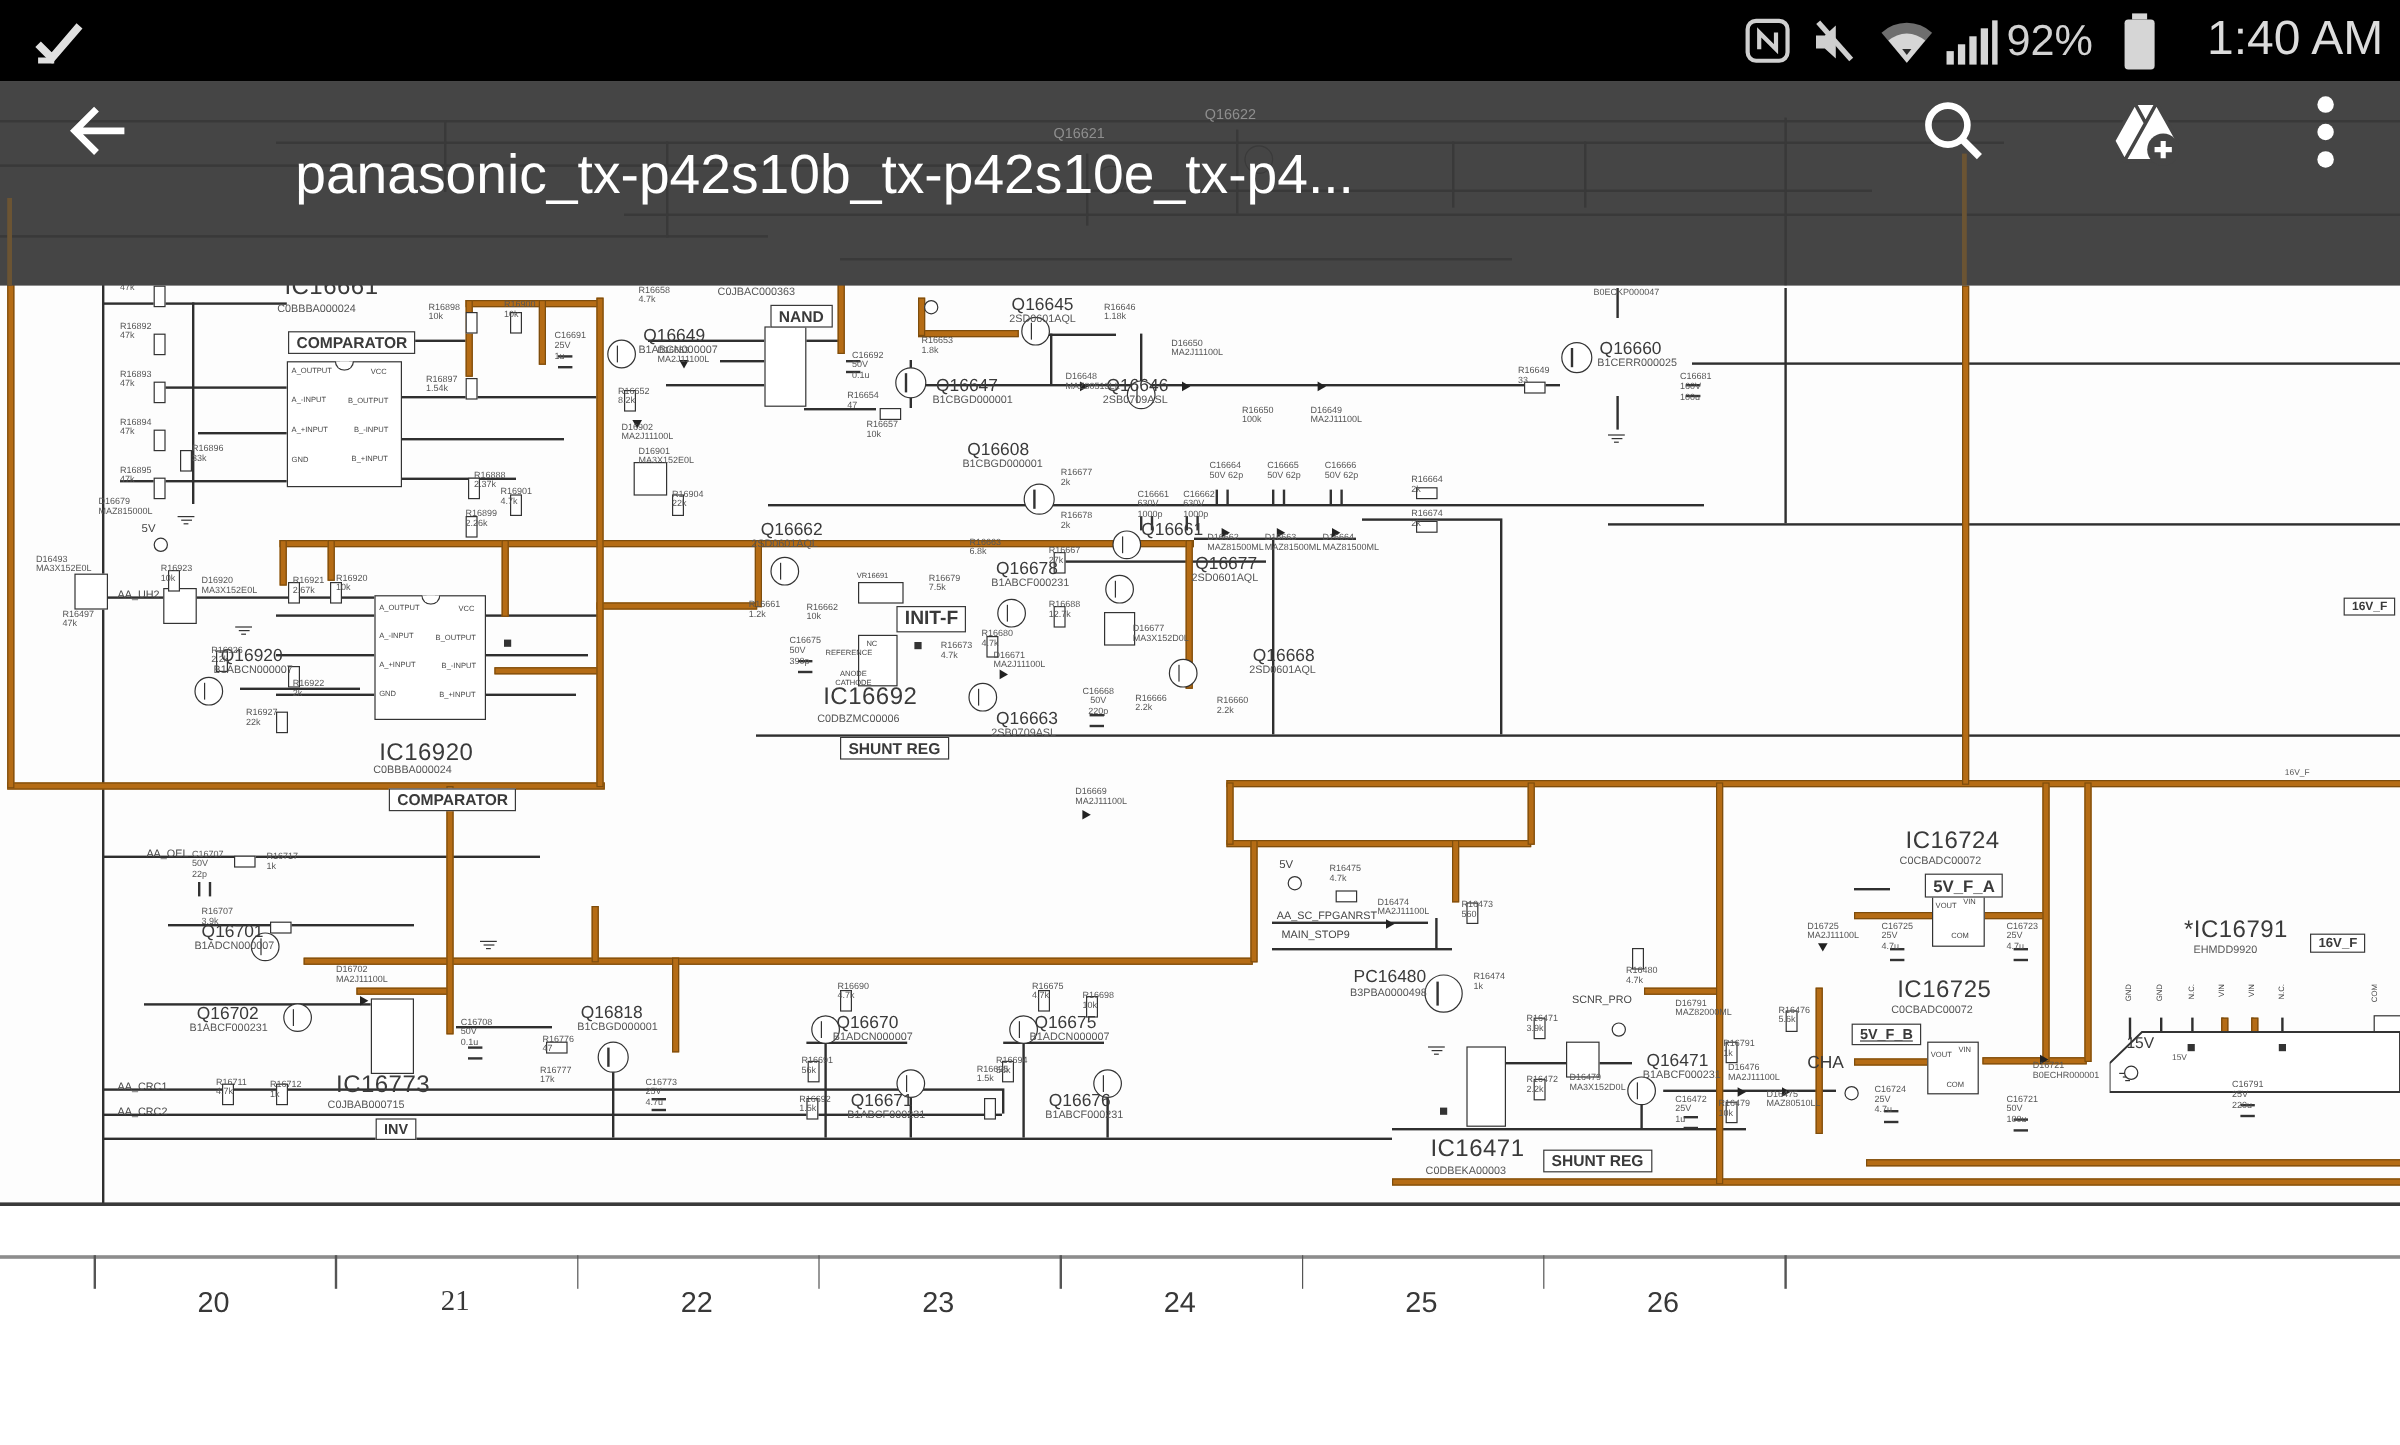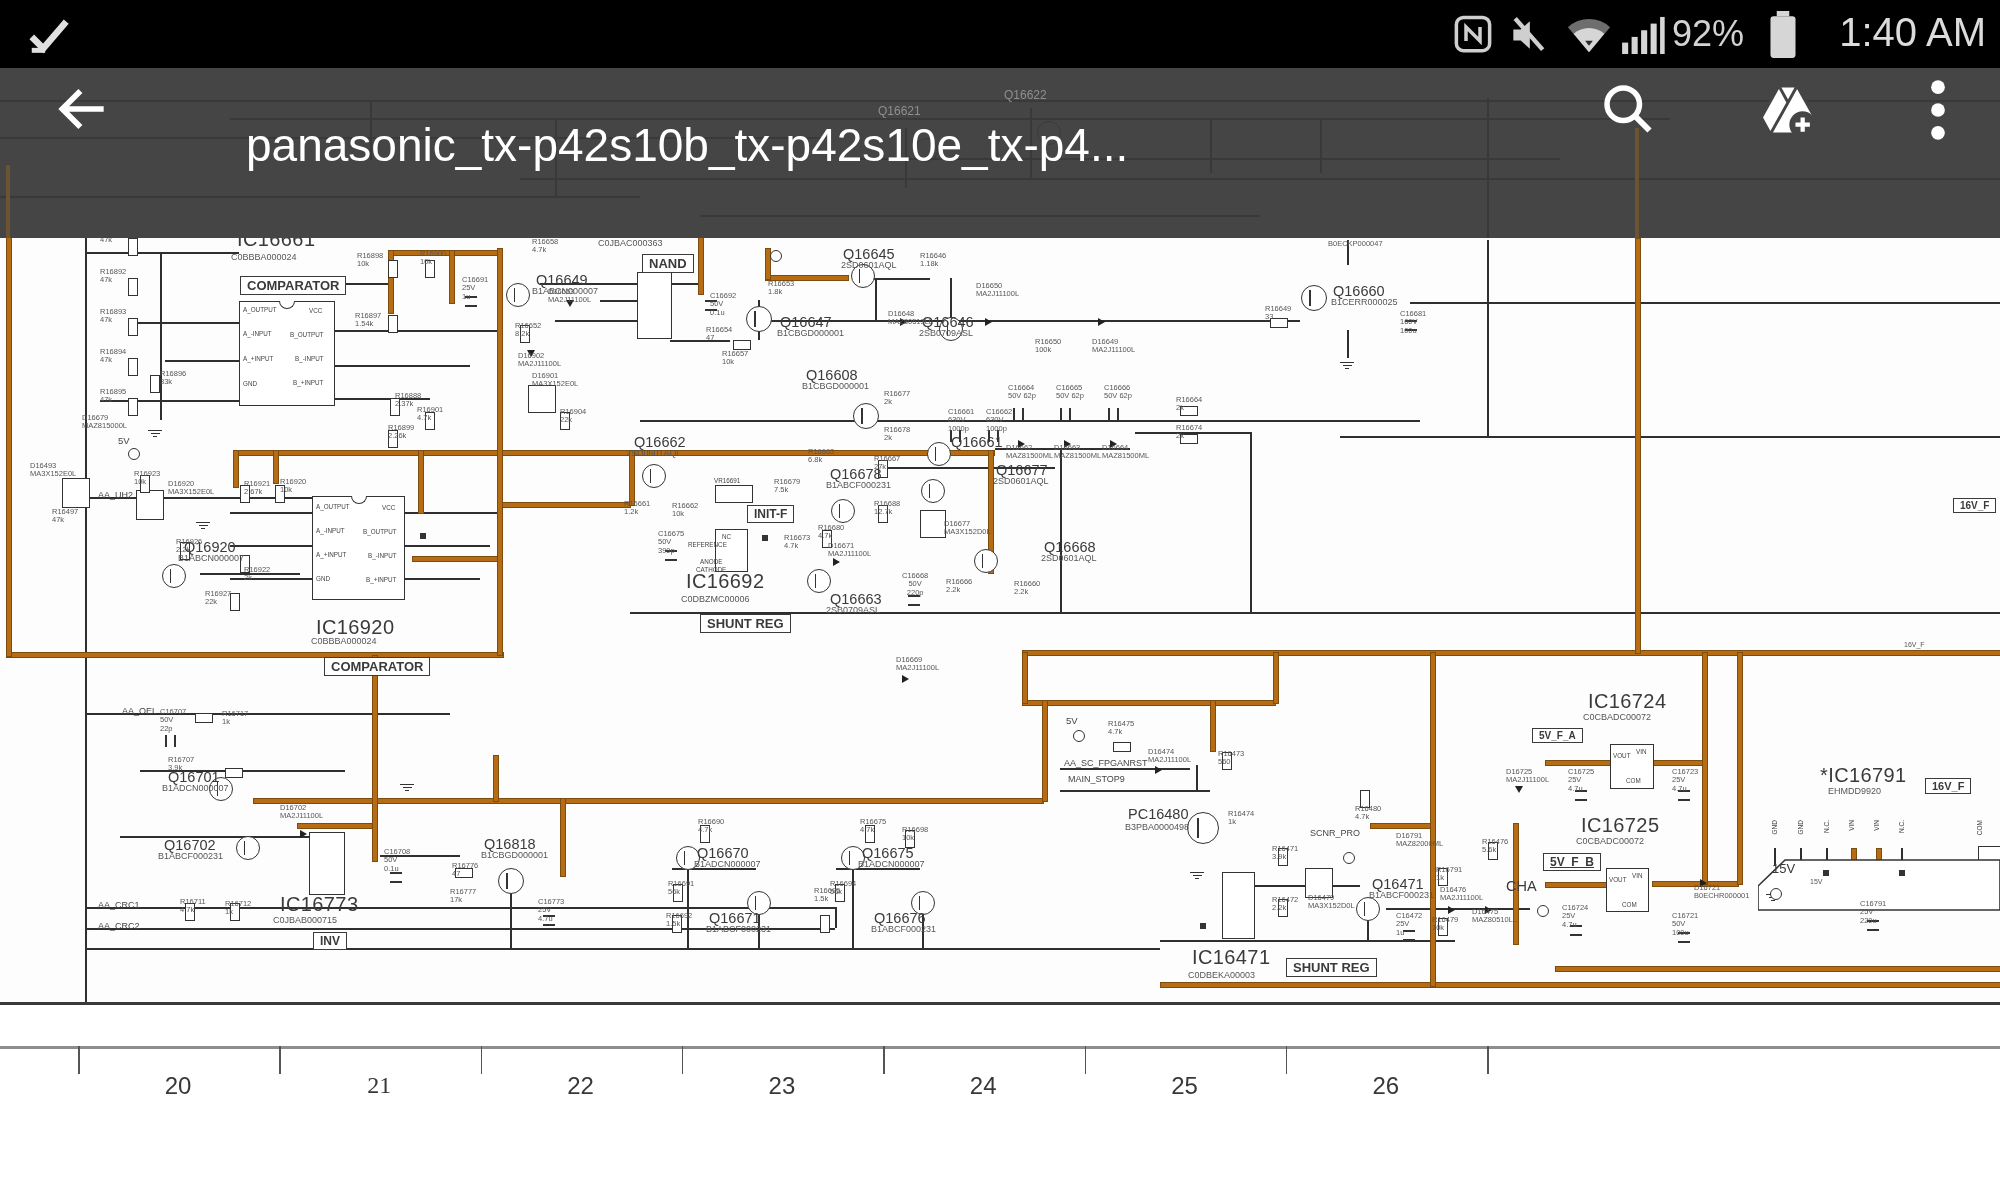--- a/index.html
+++ b/index.html
@@ -716,26 +716,26 @@
       <div class="lbl pin" style="left: 1626px; top: 717px;">COM</div>
       <div class="lbl pin" style="left: 1609px; top: 816px;">VOUT</div>
       <div class="lbl pin" style="left: 1632px; top: 812px;">VIN</div>
       <div class="lbl pin" style="left: 1622px; top: 841px;">COM</div>
       <div class="lbl pin" style="left: 714px; top: 417px;">VR16691</div>
       <div class="blbl" style="left: 240px; top: 216px; font-size: 13px;">COMPARATOR</div>
       <div class="blbl" style="left: 642px; top: 194px; font-size: 13px;">NAND</div>
       <div class="blbl" style="left: 700px; top: 554px; font-size: 13px;">SHUNT REG</div>
       <div class="blbl" style="left: 324px; top: 597px; font-size: 13px;">COMPARATOR</div>
       <div class="blbl" style="left: 313px; top: 872px; font-size: 12px;">INV</div>
-      <div class="blbl" style="left: 1532px; top: 668px; font-size: 10px; text-align: center;">5V_F_A</div>
+      <div class="blbl" style="left: 1604px; top: 668px; font-size: 14px; text-align: center;">5V_F_A</div>
       <div class="blbl" style="left: 1543px; top: 793px; font-size: 12px; text-decoration: underline;">5V_F_B</div>
       <div class="blbl" style="left: 1286px; top: 898px; font-size: 13px;">SHUNT REG</div>
       <div class="blbl" style="left: 1925px; top: 718px; font-size: 11px;">16V_F</div>
       <div class="blbl" style="left: 1953px; top: 438px; font-size: 10px;">16V_F</div>
-      <div class="blbl" style="left: 747px; top: 445px; font-size: 12px;">INIT-F</div>
+      <div class="blbl" style="left: 747px; top: 445px; font-size: 16px;">INIT-F</div>
       <div class="vt" style="left: 1771px; top: 760px;">GND</div>
       <div class="vt" style="left: 1797px; top: 760px;">GND</div>
       <div class="vt" style="left: 1823px; top: 760px;">N.C.</div>
       <div class="vt" style="left: 1848px; top: 760px;">VIN</div>
       <div class="vt" style="left: 1873px; top: 760px;">VIN</div>
       <div class="vt" style="left: 1898px; top: 760px;">N.C.</div>
       <div class="vt" style="left: 1976px; top: 760px;">COM</div>
     </div>
 
   <span style="position:absolute;left:1758px;top:798px;z-index:13;">

